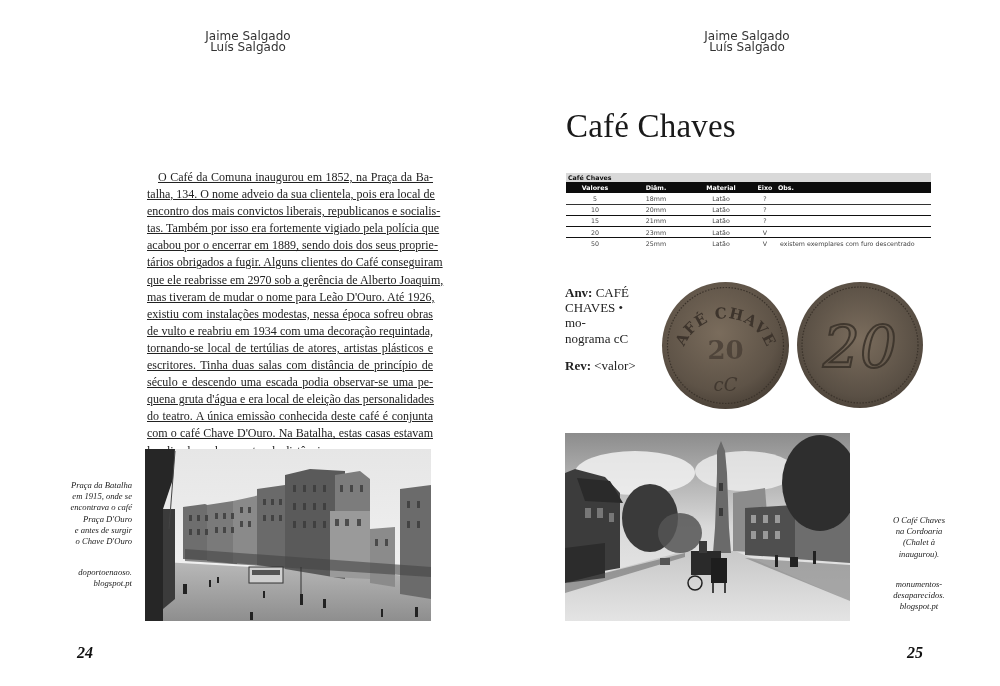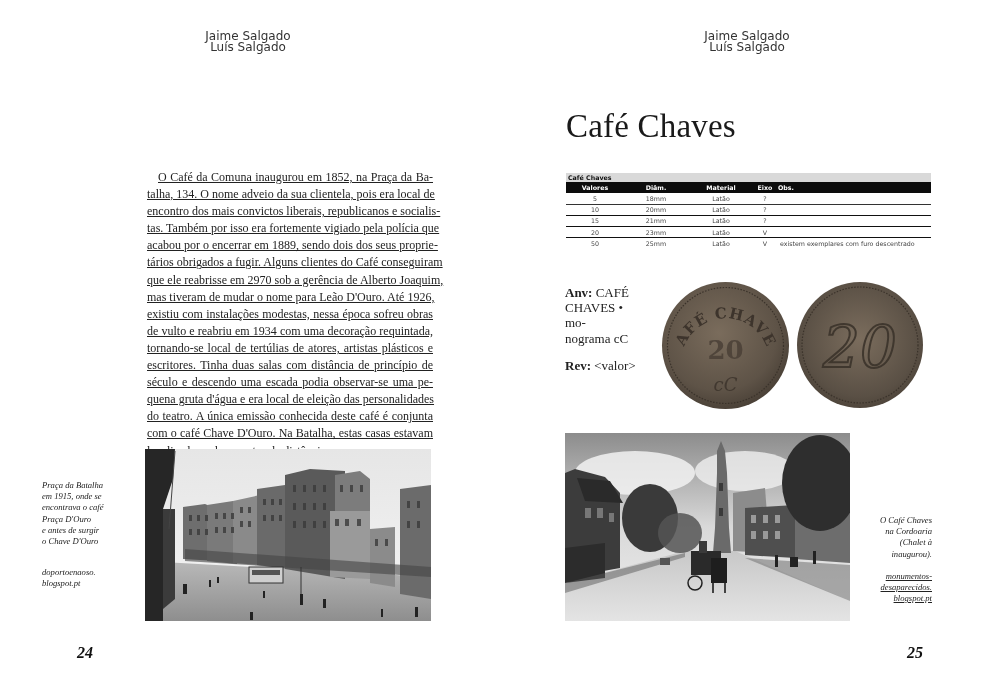--- a/index.html
+++ b/index.html
@@ -25,24 +25,24 @@
     .body-text .line { display: block; text-align: justify; text-align-last: justify; white-space: nowrap; }
     .body-text .line.indent { text-indent: 11px; }
     .body-text .line.last { text-align-last: left; }
 
     .photo { position: absolute; overflow: hidden; }
     .photo svg { display: block; }
 
     .caption {
       position: absolute; font-style: italic; font-size: 8.6px; line-height: 11.2px; color: #222;
     }
-    .caption.left-cap { right: 368px; top: 480px; width: 90px; }
+    .caption.left-cap { right: 368px; top: 480px; width: 90px; text-align: right; }
     .caption.left-cap .credit { margin-top: 20px; display: block; }
-    .caption.right-cap { left: 352px; top: 515px; width: 80px; text-align: right; }
-    .caption.right-cap .credit { margin-top: 11px; display: block; text-decoration: underline; }
+    .caption.right-cap { left: 379px; top: 515px; width: 80px; text-align: center; }
+    .caption.right-cap .credit { margin-top: 19px; display: block; }
     .caption span { display: block; }
 
     .folio {
       position: absolute; top: 644px; font-style: italic; font-weight: bold; font-size: 16px; color: #111;
     }
     .page.left .folio { left: 77px; }
     .page.right .folio { left: 407px; }
 
     .chapter-title {
       position: absolute; left: 66px; top: 106px;

